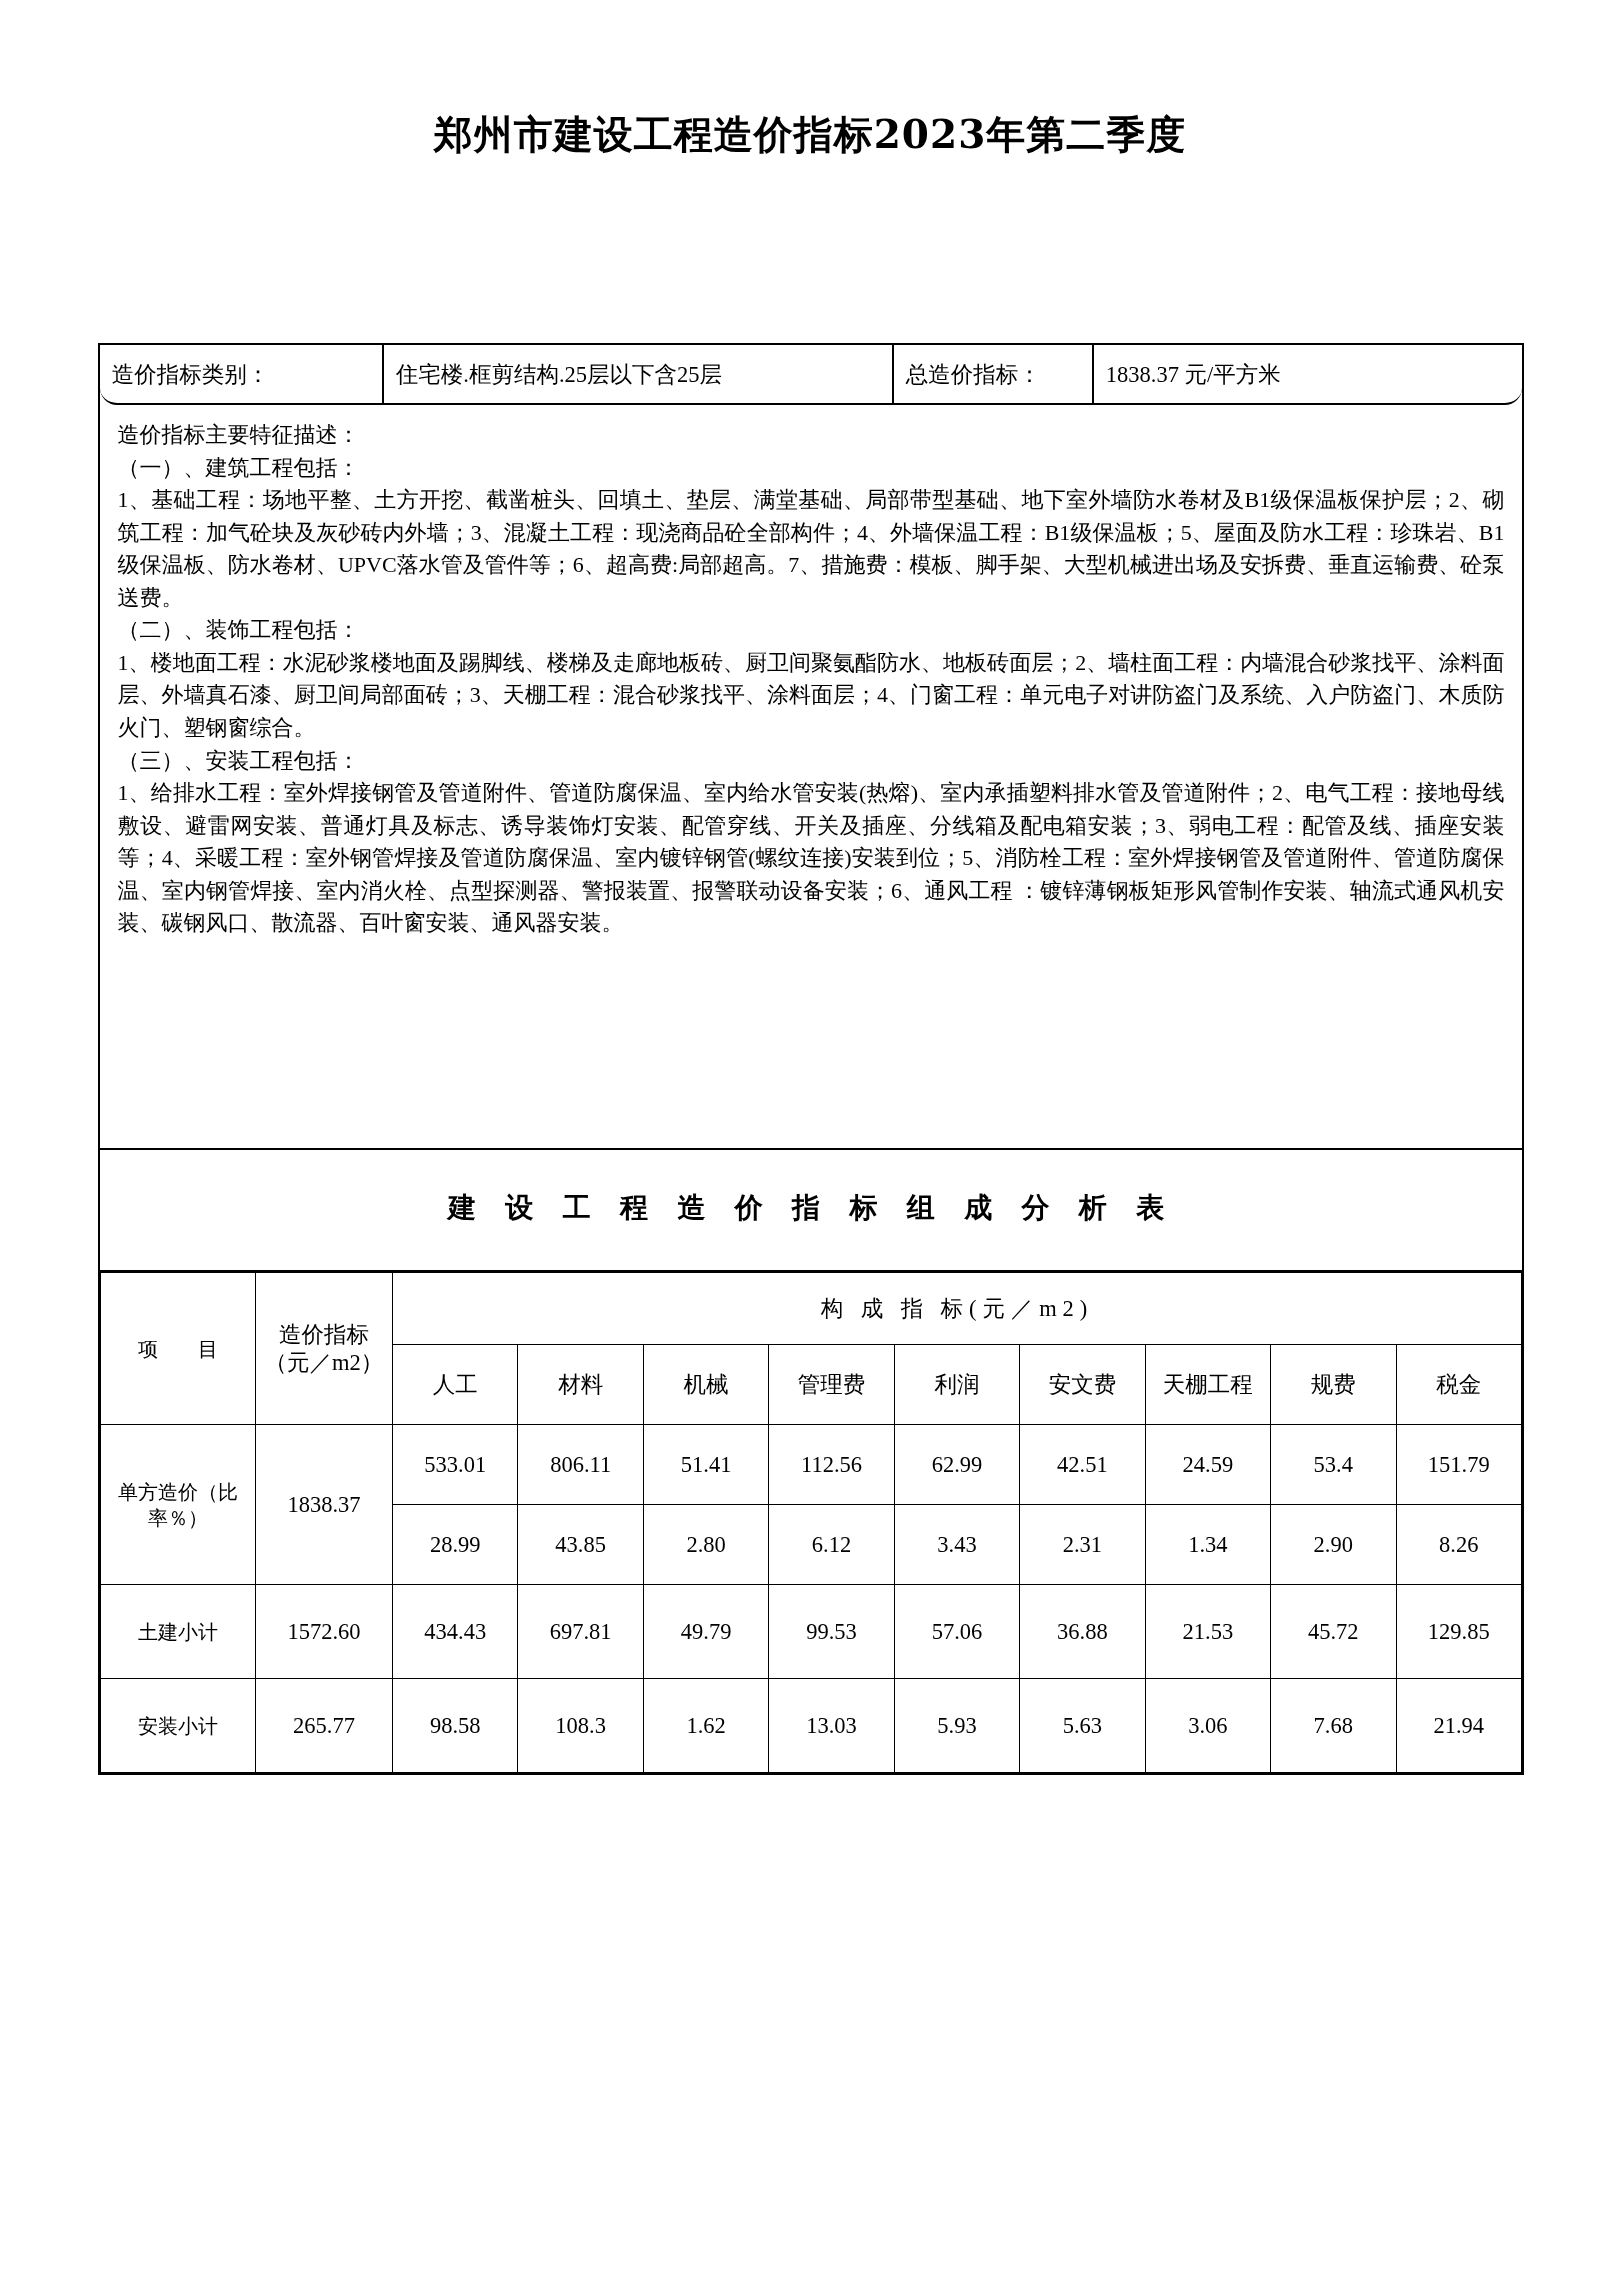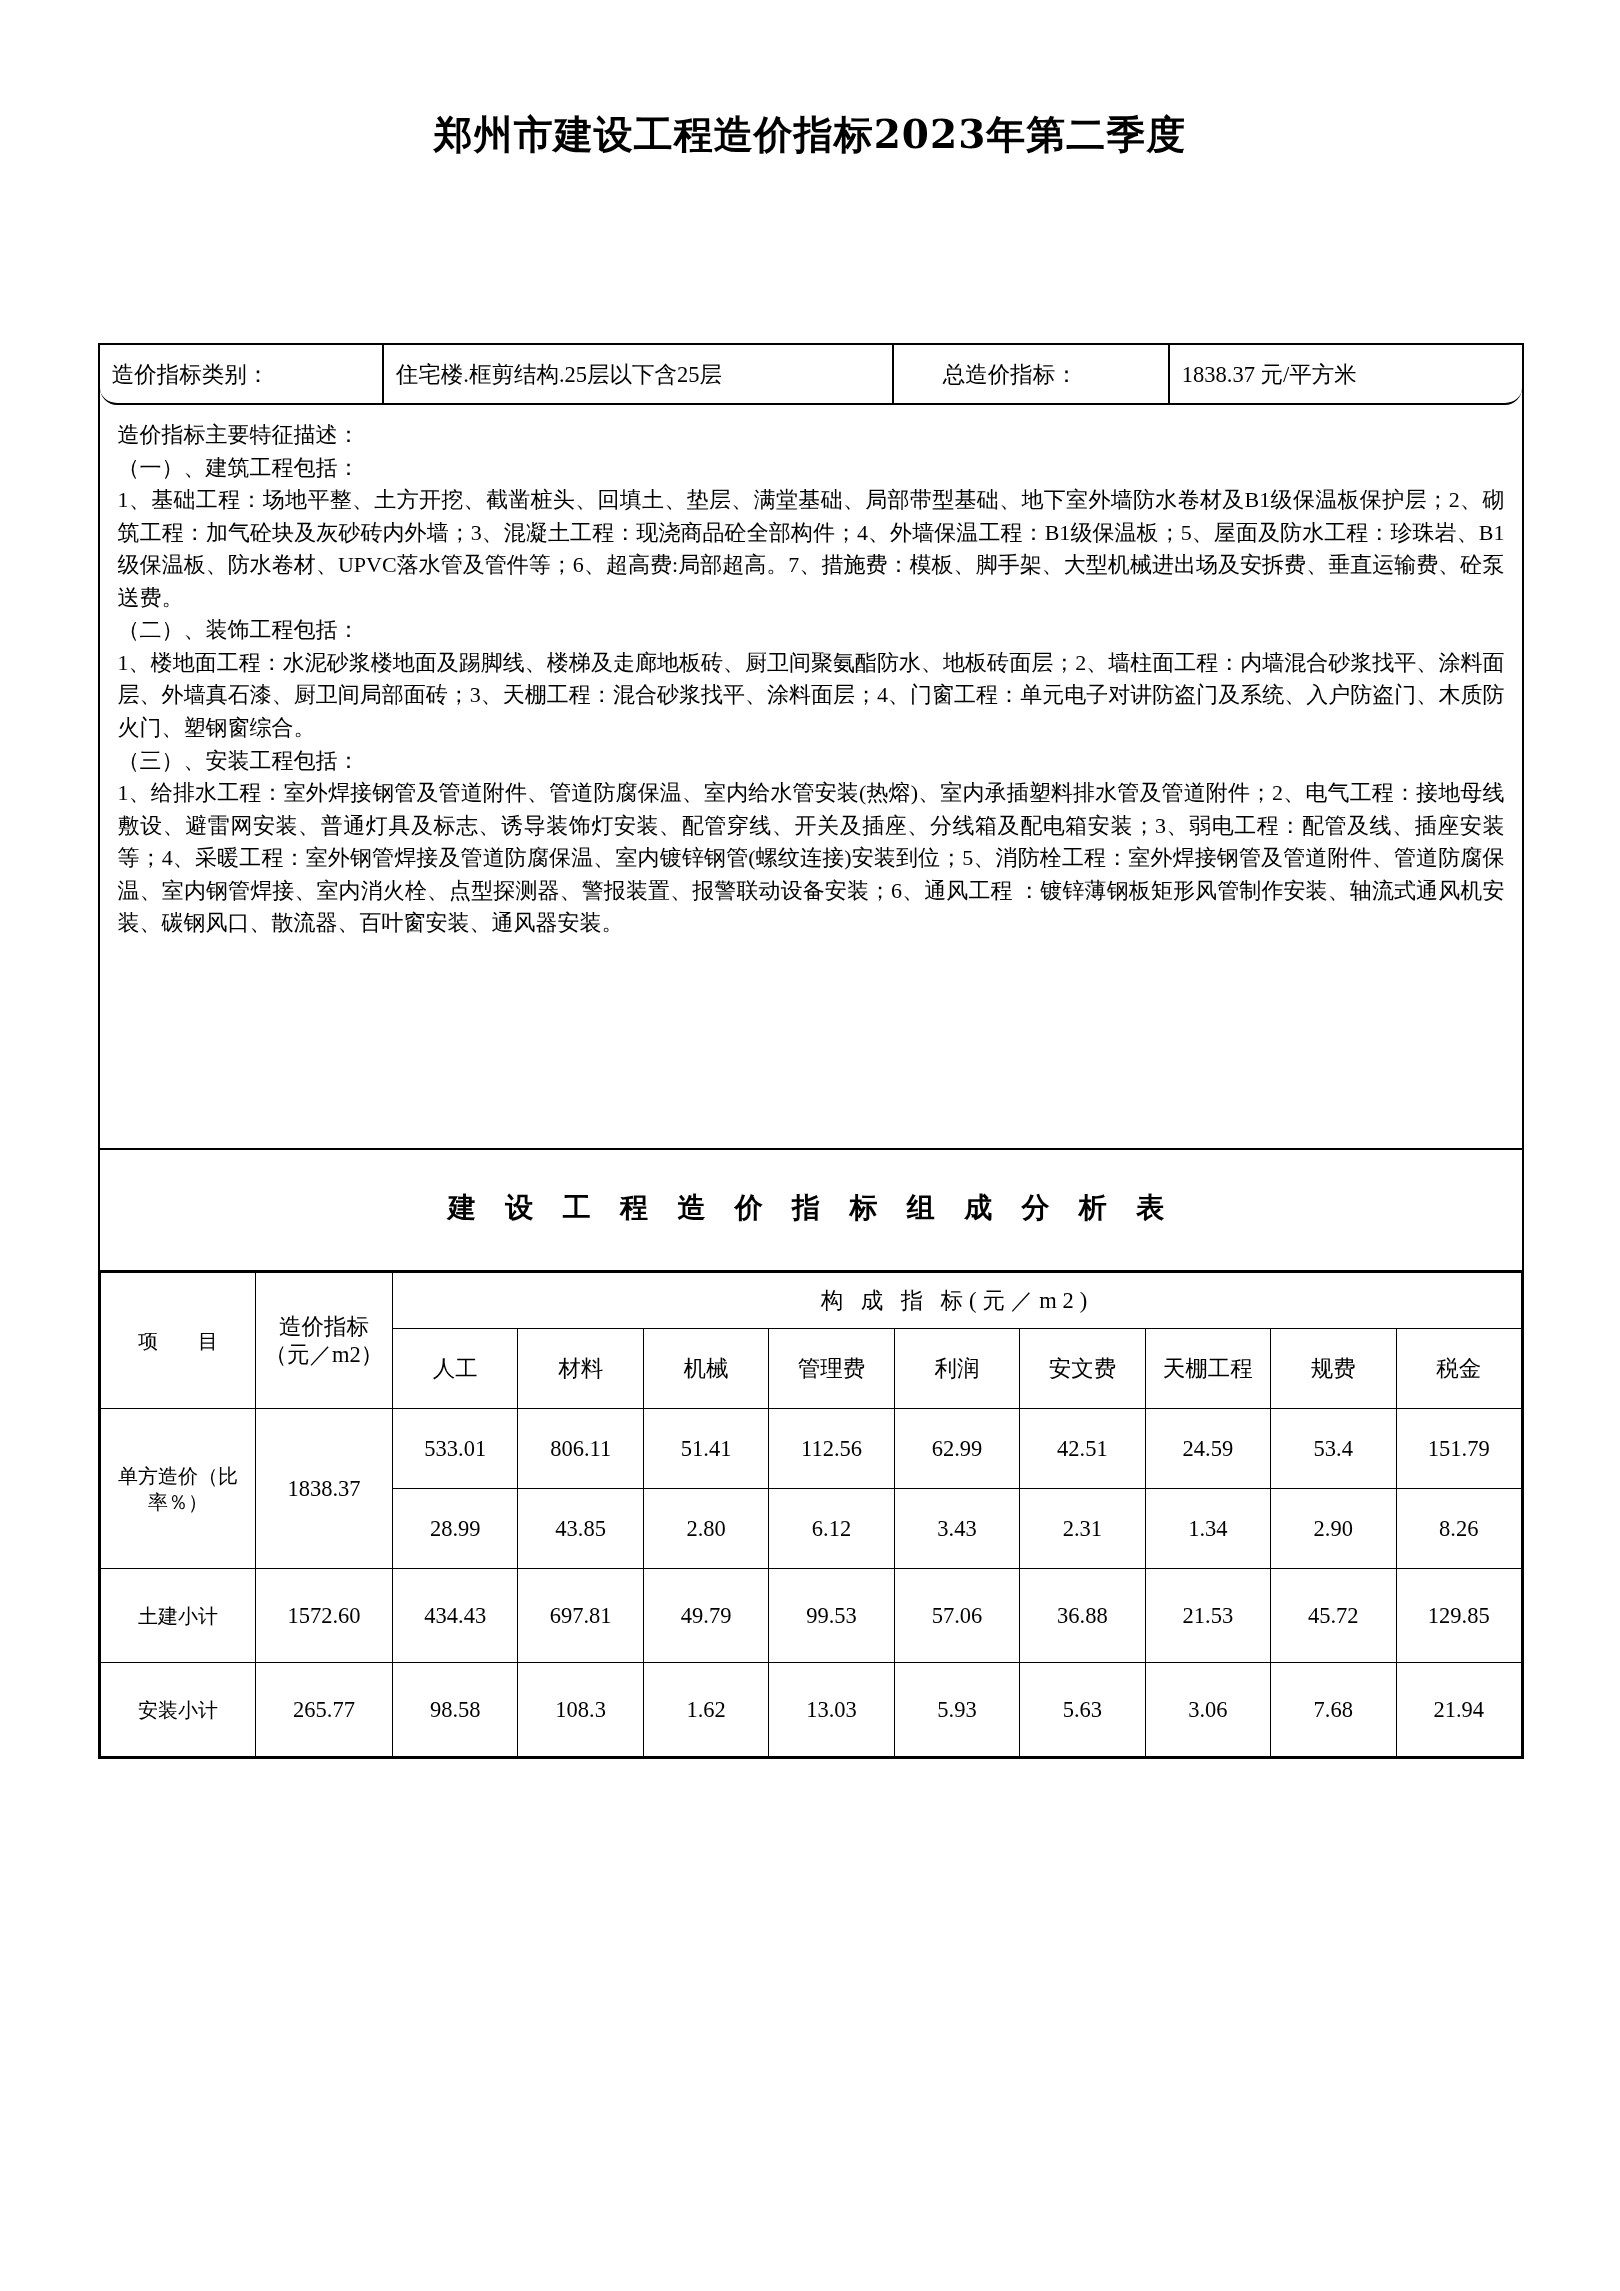--- a/index.html
+++ b/index.html
@@ -50,21 +50,21 @@
   .hdr-cell {
     padding: 13.7px 11.8px;
     font-size: 22.5px;
     box-sizing: border-box;
     display: flex;
     align-items: center;
     white-space: nowrap;
   }
   .hdr-label { width: 284px; border-right: 2px solid #000; }
   .hdr-value { width: 510px; border-right: 2px solid #000; font-family: Liberation Serif, serif; }
-  .hdr-label2 { width: 239px; border-right: 2px solid #000; margin-left: 37px; }
+  .hdr-label2 { width: 200px; border-right: 2px solid #000; }
   .hdr-value2 { flex: 1; }
 
   
   .desc {
     padding: 13.7px 17.6px 21.6px 17.6px;
     border-bottom: 2px solid #000;
     box-sizing: border-box;
     min-height: 745px;
   }
   .desc p {
@@ -90,21 +90,21 @@
   table.data {
     border-collapse: collapse;
     width: 100%;
     table-layout: fixed;
   }
   table.data td, table.data th {
     border: 1px solid #000;
     text-align: center;
     font-size: 22.5px;
     font-weight: normal;
-    padding: 12px 2px;
+    padding: 20px 2px;
   }
   table.data td.item-col {
     width: 155px;
     font-size: 20px;
     line-height: 1.3;
   }
   table.data td.zj-col {
     width: 137px;
   }
   .hdr-group { font-size: 24.5px; letter-spacing: 5.9px; }

